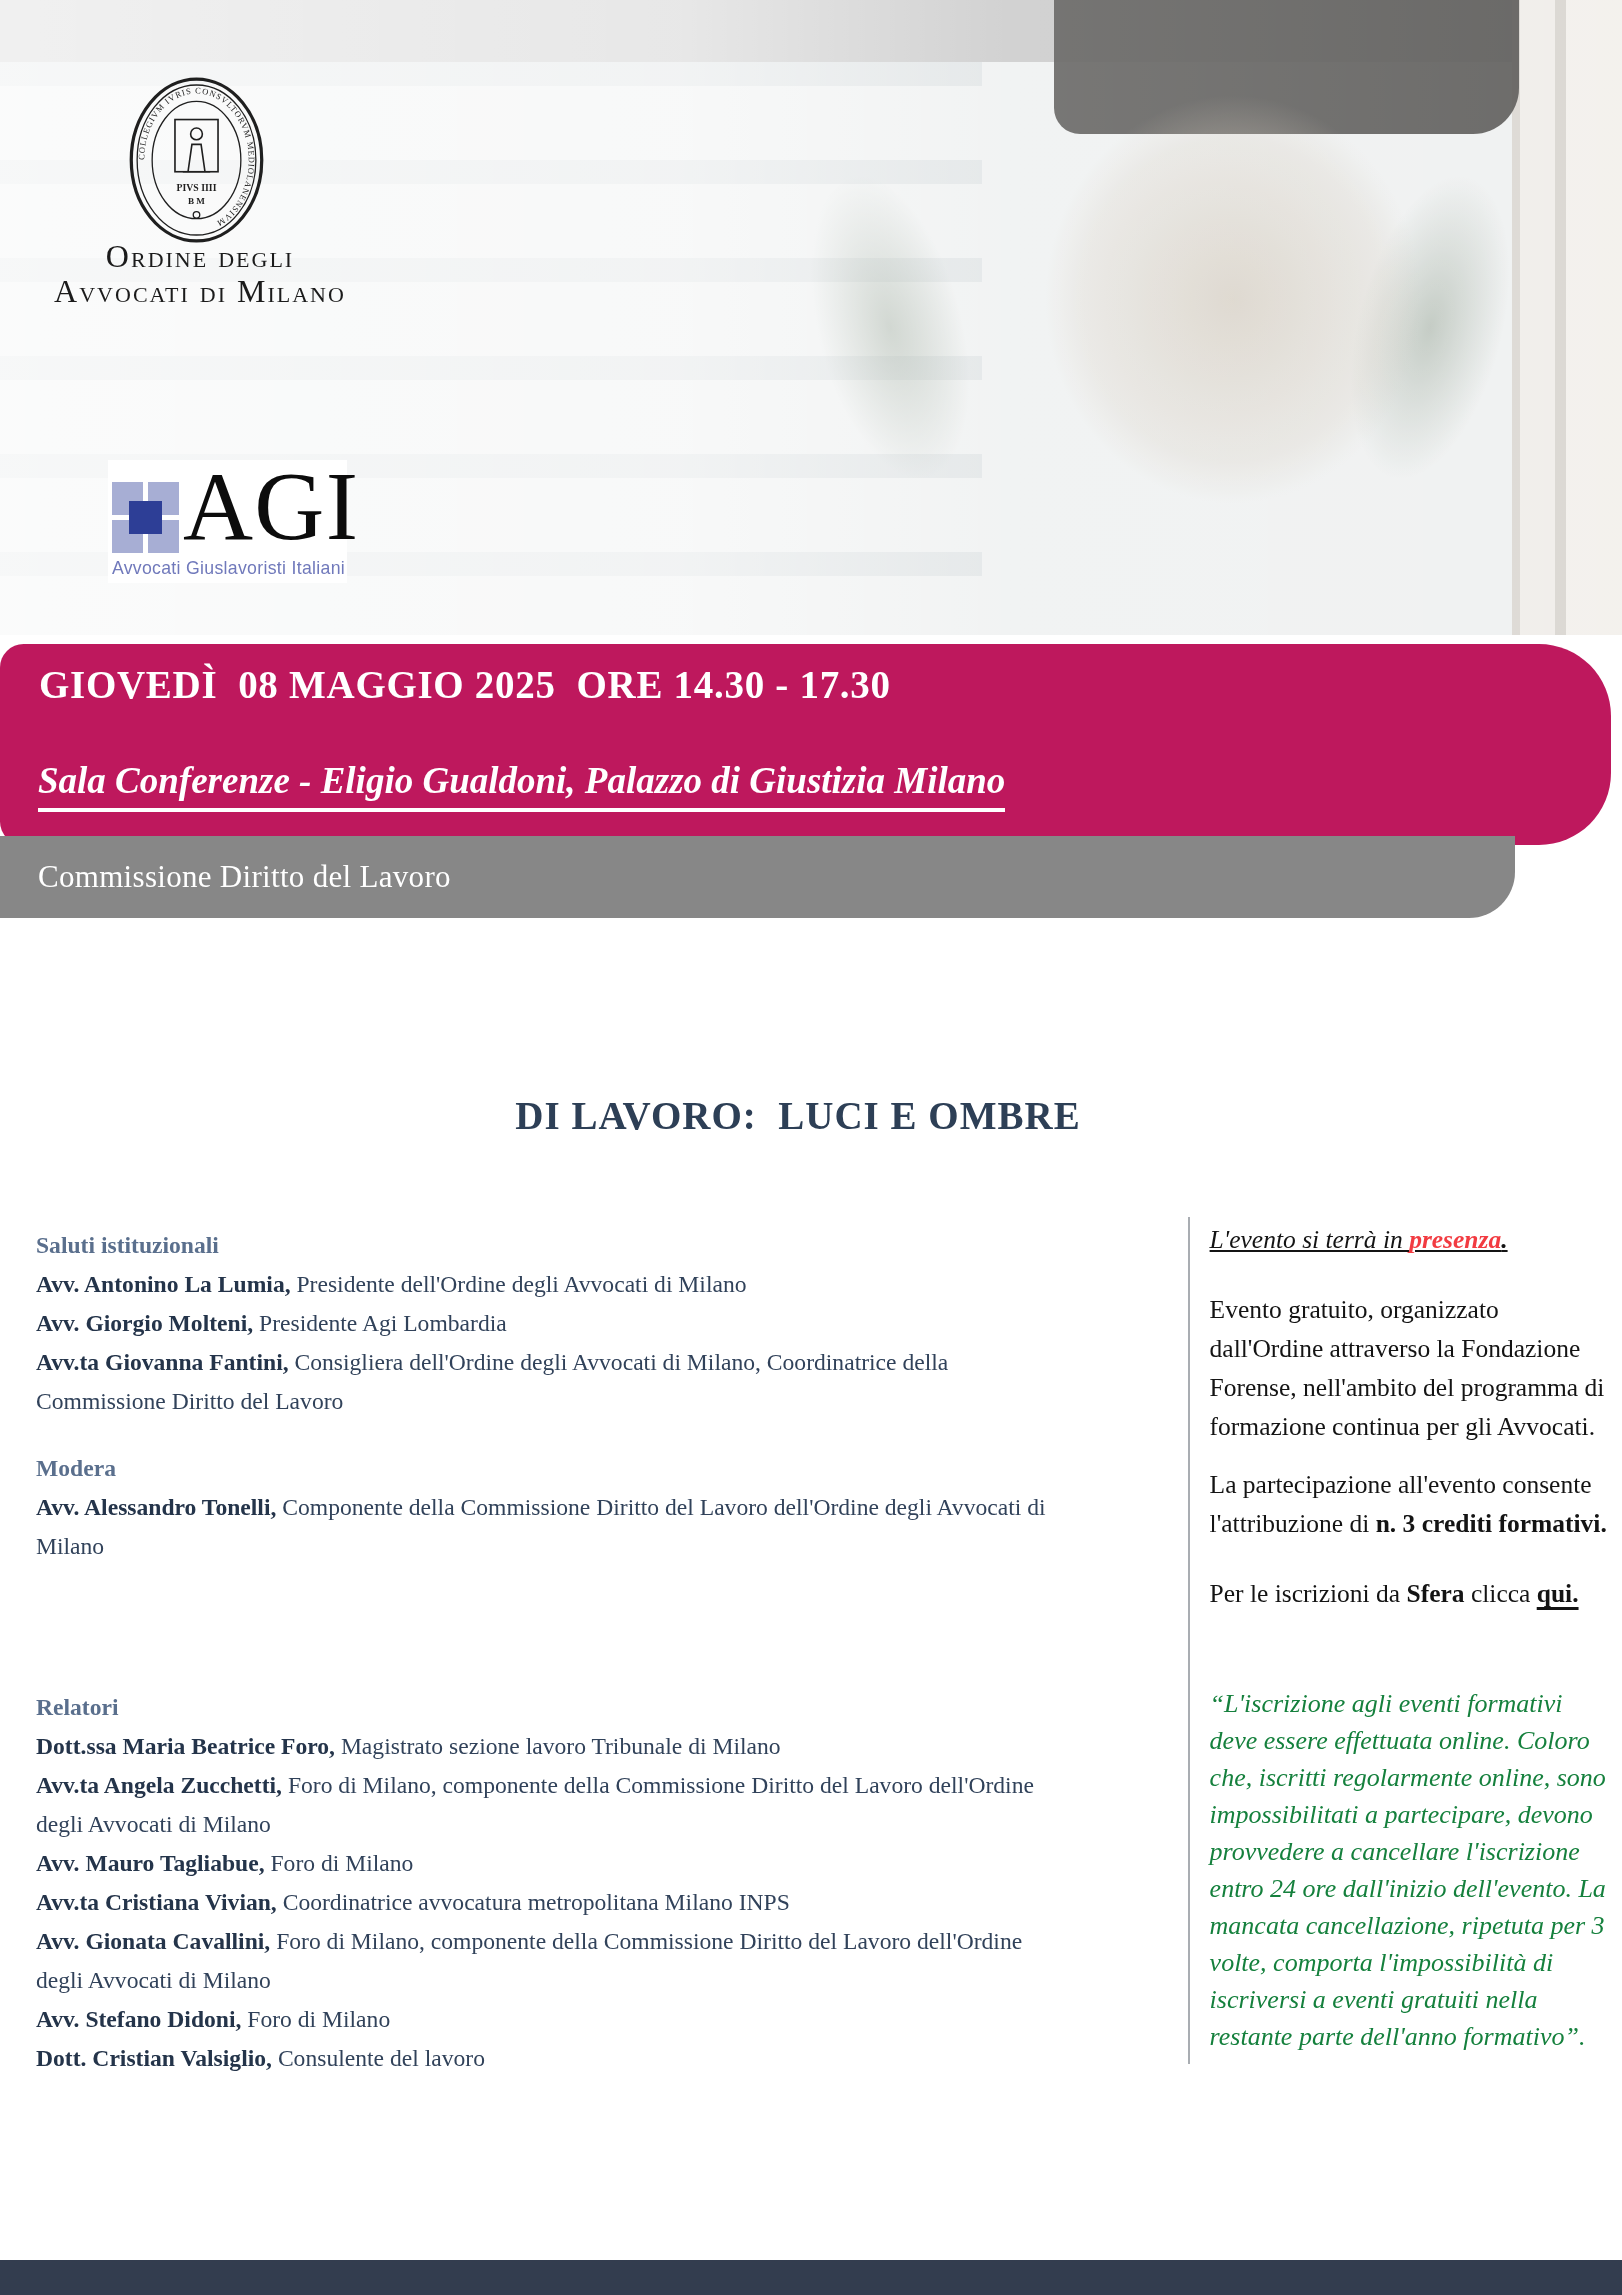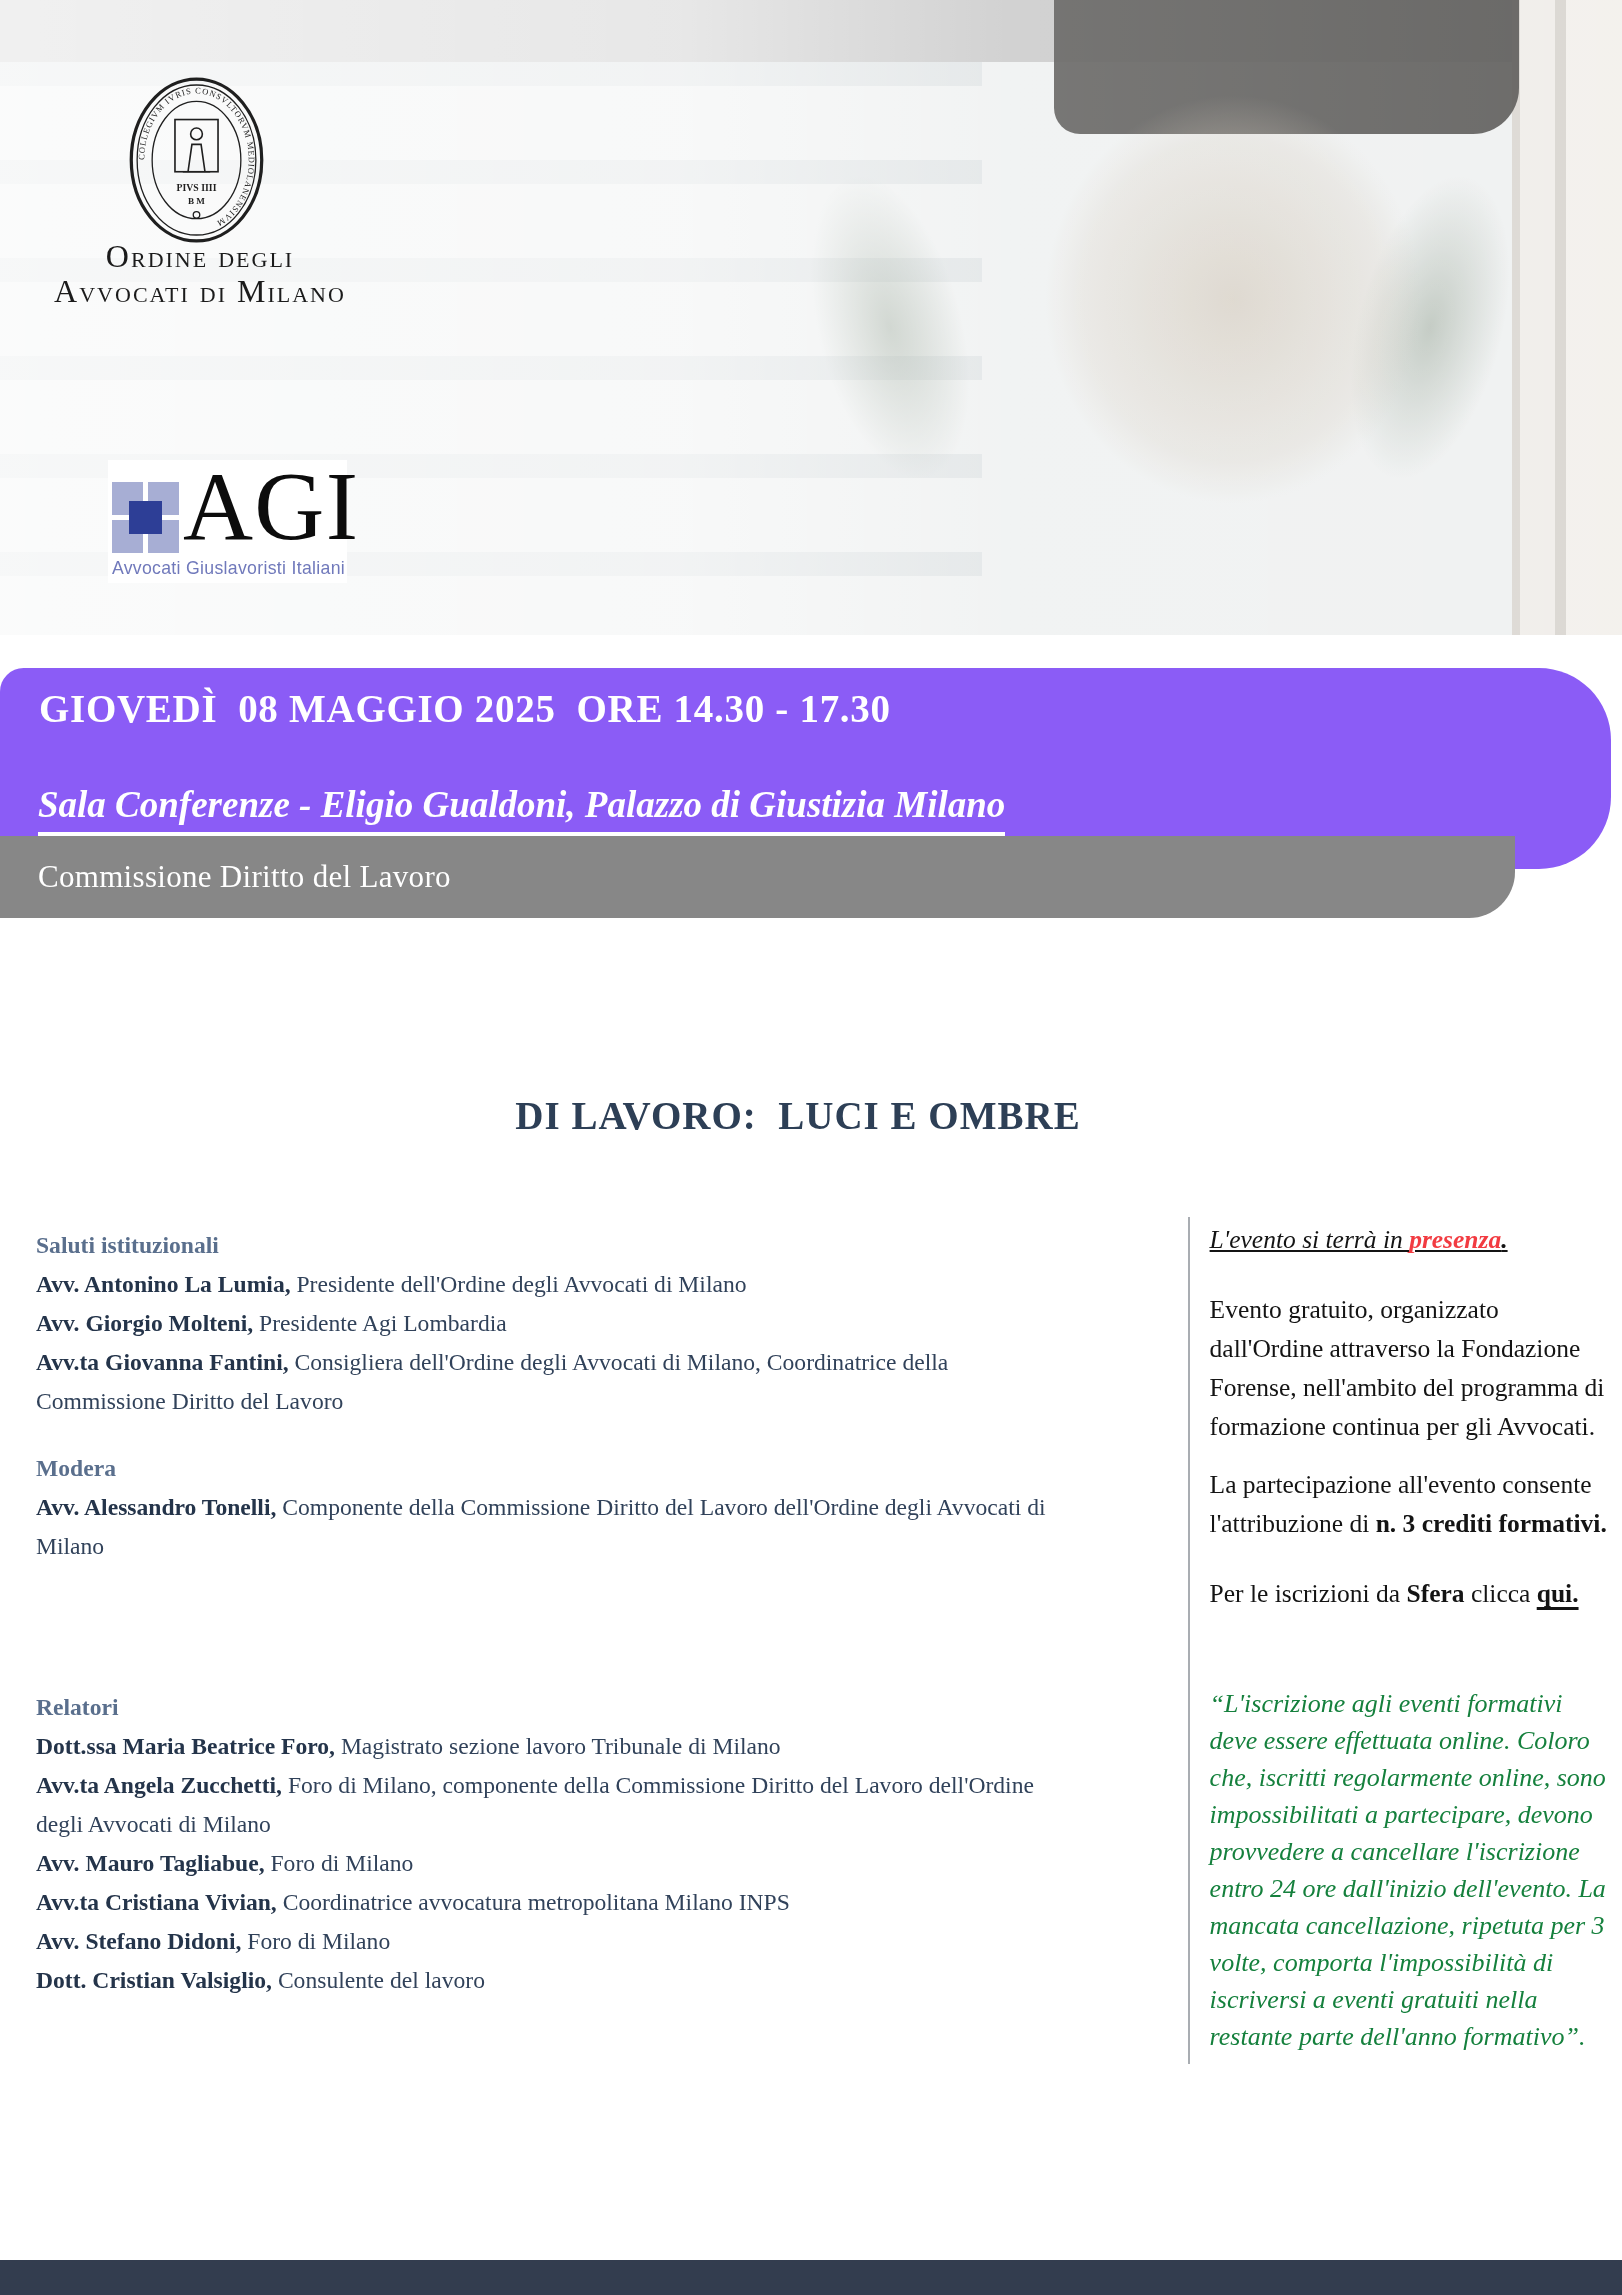--- a/index.html
+++ b/index.html
@@ -37,21 +37,21 @@
   .agi-squares{position:absolute;left:3.9px;top:22px;width:68px;height:73px;}
   .agi-sq{position:absolute;width:31px;height:33px;background:#a7aed4;}
   .agi-sq.s1{left:0;top:0;} .agi-sq.s2{left:36px;top:0;} .agi-sq.s3{left:0;top:38px;} .agi-sq.s4{left:36px;top:38px;}
   .agi-dark{position:absolute;left:17px;top:19px;width:33px;height:33px;background:#2d3e96;}
   .agi-text{position:absolute;left:75px;top:-6.5px;font-size:97px;line-height:105px;color:#0c0c0c;
             font-weight:500;letter-spacing:1.3px;}
   .agi-sub{position:absolute;left:3.9px;bottom:3.9px;font-family:"Liberation Sans", sans-serif;
            font-size:17.7px;color:#7079bb;letter-spacing:0.3px;white-space:nowrap;}
 
   
-  .date-banner{position:absolute;left:0;top:668px;width:1611px;height:201px;background:#8b5cf6;
+  .date-banner{position:absolute;left:0;top:644px;width:1611px;height:201px;background:#be185d;
                border-radius:23.6px 72px 72px 23.6px;color:#ffffff;}
   .banner-line1{position:absolute;left:39px;top:18.3px;font-size:39px;font-weight:700;letter-spacing:0.7px;white-space:nowrap;}
   .banner-line2{position:absolute;left:38px;top:115px;font-size:37px;font-weight:700;font-style:italic;white-space:nowrap;}
   .banner-line2 .u{border-bottom:4.6px solid #ffffff;padding-bottom:6.5px;}
 
   
   .commission-bar{position:absolute;left:0;top:836px;width:1515px;height:82px;background:#878787;
                   border-radius:0 0 46px 0;color:#ffffff;}
   .commission-label{position:absolute;left:38px;top:50%;transform:translateY(-50%);font-size:31px;letter-spacing:0.3px;white-space:nowrap;}
 
@@ -189,20 +189,24 @@
       </p>
       <p>
         <strong>Avv. Mauro Tagliabue,</strong>
         <span>Foro di Milano</span>
       </p>
       <p>
         <strong>Avv.ta Cristiana Vivian,</strong>
         <span>Coordinatrice avvocatura metropolitana Milano INPS</span>
       </p>
       <p>
+        <strong>Avv. Gionata Cavallini,</strong>
+        <span>Foro di Milano, componente della Commissione Diritto del Lavoro dell'Ordine degli Avvocati di Milano</span>
+      </p>
+      <p>
         <strong>Avv. Stefano Didoni,</strong>
         <span>Foro di Milano</span>
       </p>
       <p>
         <strong>Dott. Cristian Valsiglio,</strong>
         <span>Consulente del lavoro</span>
       </p>
     </div>
   </div>
 

